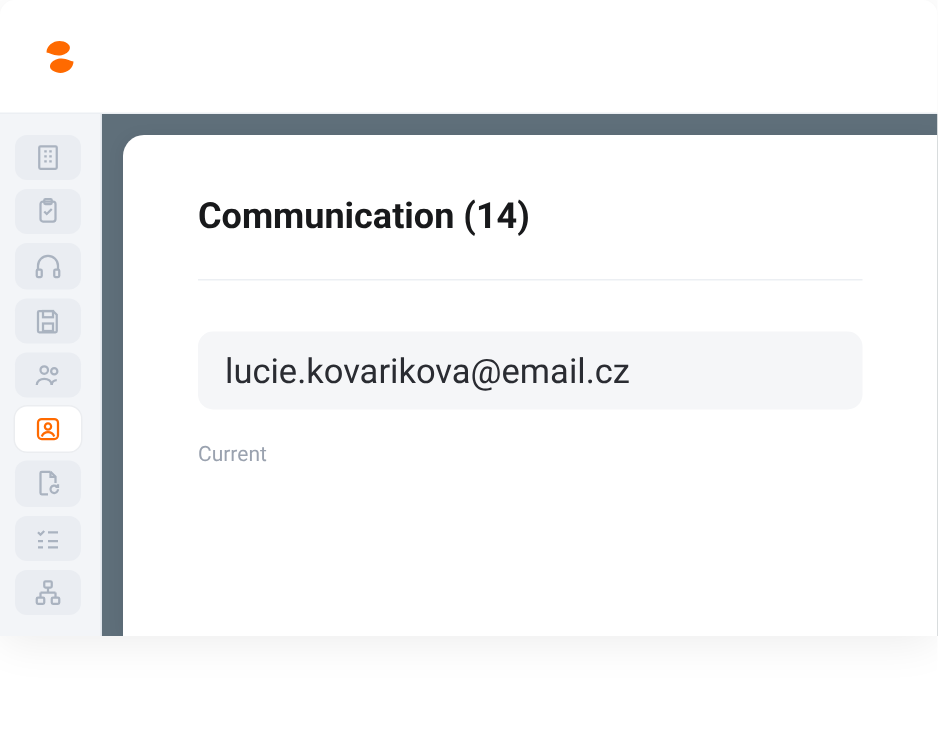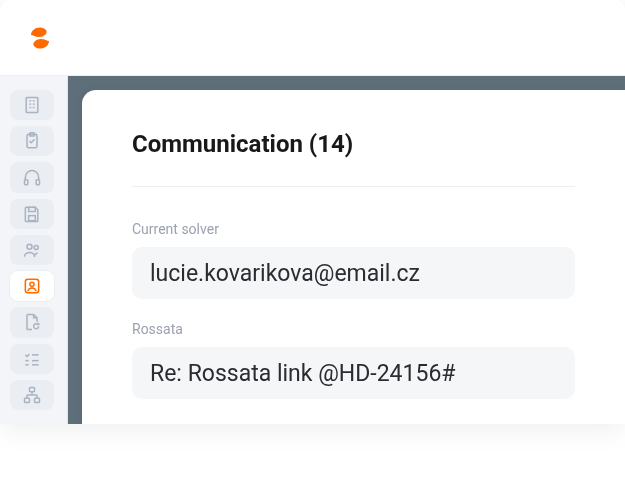--- a/index.html
+++ b/index.html
@@ -111,23 +111,21 @@
             <line x1="6" y1="12" x2="18" y2="12"></line>
           </svg>
       </div>
     </div>
 
     <div class="panel">
       <h1 class="page-title">Communication (14)</h1>
       <div class="divider"></div>
 
       <div class="field">
-        <div class="field-label">Current solver</div>
         <input class="field-input" type="text" value="lucie.kovarikova@email.cz" style="">
       </div>
 
       <div class="field">
-        <div class="field-label">Rossata</div>
-        <input class="field-input" type="text" value="Re: Rossata link @HD-24156#" style="">
+        <div class="field-label">Current</div>
       </div>
     </div>
   </div>
 </div>
 
 </body></html>

